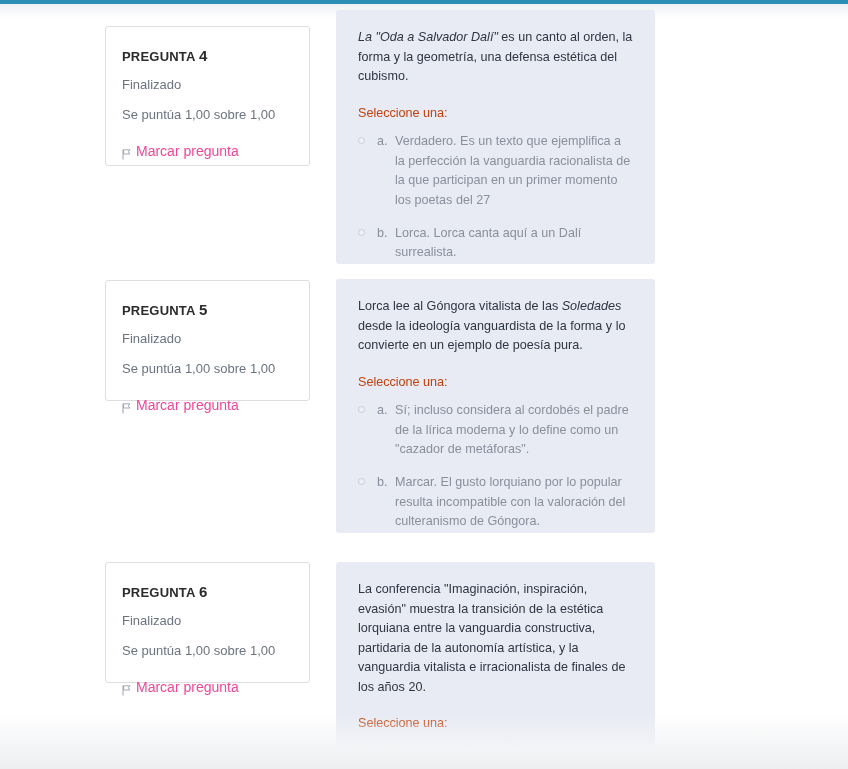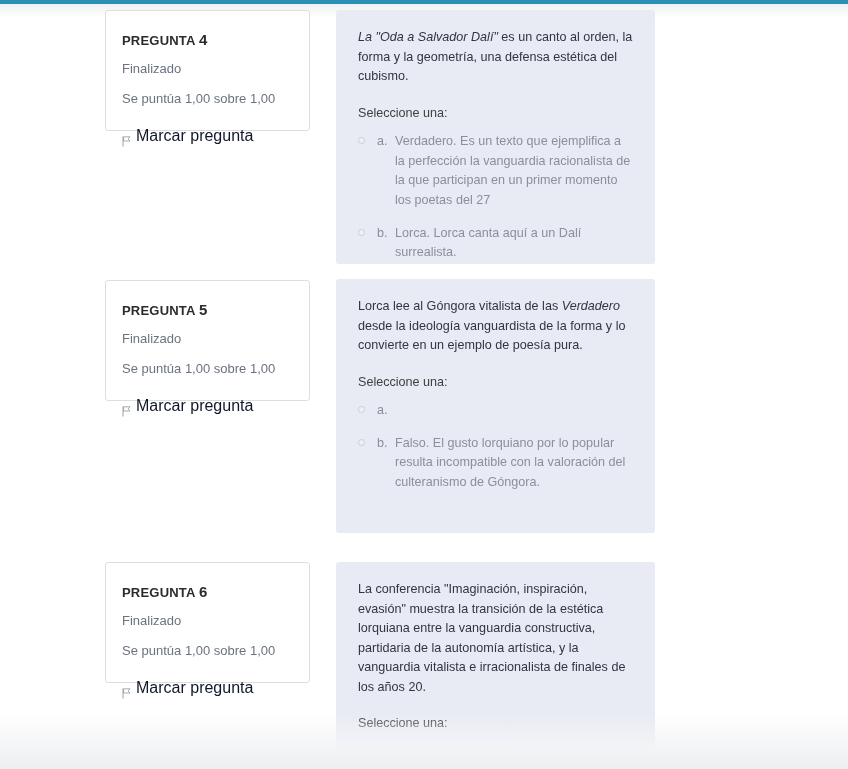--- a/index.html
+++ b/index.html
@@ -77,22 +77,22 @@
   }
   .qinfo-state,
   .qinfo-grade {
     font-size: 13px;
     color: #6b7280;
     margin: 0 0 13px 0;
     line-height: 1.3;
     font-weight: normal;
   }
   .qinfo-flag {
-    font-size: 16px;
-    color: #0f172a;
+    font-size: 14px;
+    color: #ec4899;
     display: flex;
     align-items: center;
     gap: 5px;
     line-height: 1.3;
     cursor: pointer;
     margin-top: 18px;
   }
   .flag-icon {
     display: inline-block;
     width: 9px;
@@ -112,21 +112,21 @@
   }
   .qtext {
     font-size: 12.6px;
     line-height: 1.55;
     color: #2f3542;
     margin: 0 0 17px 0;
   }
   .qtext em { font-style: italic; }
   .qprompt {
     font-size: 12.6px;
-    color: #404040;
+    color: #c2410c;
     margin: 0 0 10px 0;
     line-height: 1.5;
   }
   .answers {
     list-style: none;
     margin: 0;
     padding: 0;
   }
   .answer {
     display: flex;
@@ -163,21 +163,21 @@
 </head>
 <body>
 
 <div id="page">
 
   <div class="topbar"></div>
   <div class="topbar-fade"></div>
 
   <div class="quiz" id="quiz-root">
       <div class="question-row" style="position: absolute; top: 0px; left: 0px; height: 0px;">
-        <div class="qinfo" style="top: 10px; height: 121px;">
+        <div class="qinfo" style="top: 26px; height: 140px;">
           <div class="qinfo-title"><span>PREGUNTA </span><span class="qnum">4</span></div>
           <div class="qinfo-state">Finalizado</div>
           <div class="qinfo-grade">Se puntúa 1,00 sobre 1,00</div>
           <div class="qinfo-flag">
             <span class="flag-icon"><svg viewBox="0 0 9 11" width="9" height="11" aria-hidden="true">
                 <path d="M1 0.5 L1 10.5" stroke="#9aa0ac" stroke-width="1" fill="none"></path>
                 <path d="M1.6 0.8 L8 0.8 L6.2 2.9 L8 5 L1.6 5 Z" fill="none" stroke="#9aa0ac" stroke-width="0.9"></path>
               </svg></span>
             <span>Marcar pregunta</span>
           </div>
@@ -206,31 +206,32 @@
           <div class="qinfo-grade">Se puntúa 1,00 sobre 1,00</div>
           <div class="qinfo-flag">
             <span class="flag-icon"><svg viewBox="0 0 9 11" width="9" height="11" aria-hidden="true">
                 <path d="M1 0.5 L1 10.5" stroke="#9aa0ac" stroke-width="1" fill="none"></path>
                 <path d="M1.6 0.8 L8 0.8 L6.2 2.9 L8 5 L1.6 5 Z" fill="none" stroke="#9aa0ac" stroke-width="0.9"></path>
               </svg></span>
             <span>Marcar pregunta</span>
           </div>
         </div>
         <div class="qcontent" style="top: 279px; height: 254px; overflow: hidden;">
-          <p class="qtext"><span>Lorca lee al Góngora vitalista de las </span><em>Verdadero</em><span> desde la ideología vanguardista de la forma y lo convierte en un ejemplo de poesía pura.</span></p>
+          <p class="qtext"><span>Lorca lee al Góngora vitalista de las </span><em>Soledades</em><span> desde la ideología vanguardista de la forma y lo convierte en un ejemplo de poesía pura.</span></p>
           <p class="qprompt">Seleccione una:</p>
           <ul class="answers">
             <li class="answer">
               <span class="radio"></span>
               <span class="answer-letter">a.</span>
+              <span class="answer-text">Sí; incluso considera al cordobés el padre de la lírica moderna y lo define como un "cazador de metáforas".</span>
             </li>
             <li class="answer">
               <span class="radio"></span>
               <span class="answer-letter">b.</span>
-              <span class="answer-text">Falso. El gusto lorquiano por lo popular resulta incompatible con la valoración del culteranismo de Góngora.</span>
+              <span class="answer-text">Marcar. El gusto lorquiano por lo popular resulta incompatible con la valoración del culteranismo de Góngora.</span>
             </li>
           </ul>
         </div>
       </div>
       <div class="question-row" style="position: absolute; top: 0px; left: 0px; height: 0px;">
         <div class="qinfo" style="top: 562px; height: 121px;">
           <div class="qinfo-title"><span>PREGUNTA </span><span class="qnum">6</span></div>
           <div class="qinfo-state">Finalizado</div>
           <div class="qinfo-grade">Se puntúa 1,00 sobre 1,00</div>
           <div class="qinfo-flag">

